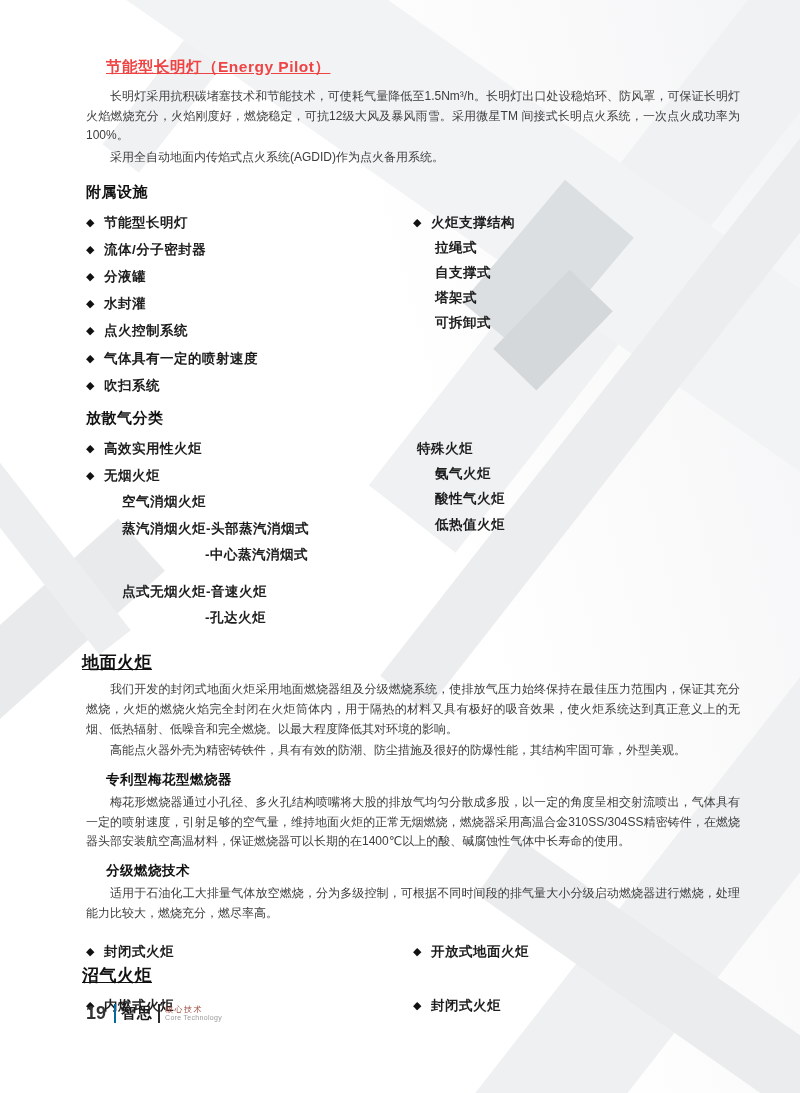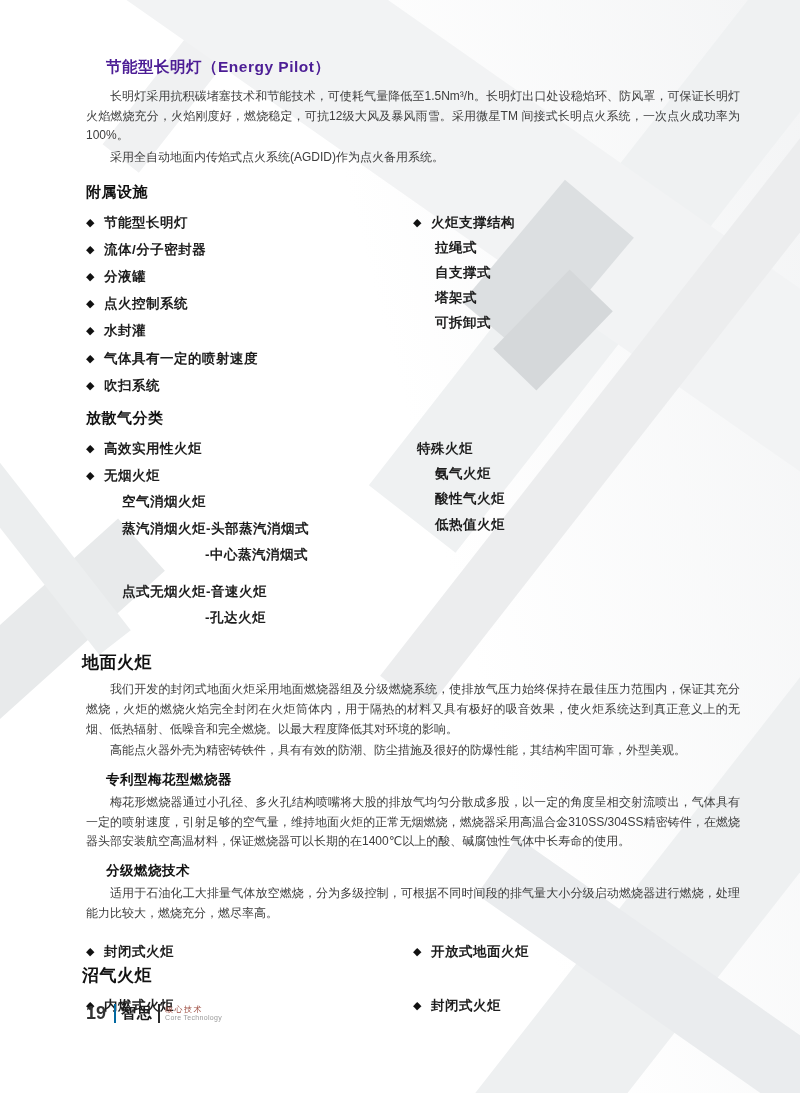--- a/index.html
+++ b/index.html
@@ -18,24 +18,24 @@
   .b2{width:900px;height:58px;background:#ecedee;transform:rotate(-52deg);top:310px;right:-330px;}
   .b3{width:1100px;height:150px;background:#f2f3f4;transform:rotate(35deg);top:130px;right:-300px;}
   .b4{width:160px;height:90px;background:#dcdfe1;transform:rotate(-50deg);top:225px;left:468px;}
   .b5{width:110px;height:60px;background:#d5d8da;transform:rotate(-46deg);top:300px;left:498px;}
   .b6{width:300px;height:70px;background:#e8eaeb;transform:rotate(-42deg);top:610px;left:-120px;}
   .b7{width:260px;height:40px;background:#eceeef;transform:rotate(52deg);top:520px;left:-95px;}
   .b8{width:700px;height:120px;background:#eef0f1;transform:rotate(-52deg);top:830px;right:-260px;}
   .b9{width:520px;height:70px;background:#eaecee;transform:rotate(35deg);top:980px;right:-170px;}
   
   .content{position:relative;z-index:2;padding:57px 60px 0 86px;width:654px;}
-  .title{font-size:15.5px;font-weight:700;color:#4c1d95;margin:0 0 9px 20px;letter-spacing:.5px;}
+  .title{font-size:15.5px;font-weight:700;color:#ef4444;margin:0 0 9px 20px;letter-spacing:.5px;text-decoration:underline;}
   .body{font-size:12px;line-height:1.64;margin:0 0 2px;color:#3d3d3d;text-align:justify;text-indent:2em;}
   .sec{font-size:15px;font-weight:700;color:#111;margin:15px 0 2px;letter-spacing:.5px;}
-  .bigsec{font-size:17px;font-weight:700;color:#111;margin:25px 0 6px -4px;letter-spacing:.5px;}
+  .bigsec{font-size:17px;font-weight:700;color:#111;margin:25px 0 6px -4px;letter-spacing:.5px;text-decoration:underline;}
   .subhead{font-size:13.5px;font-weight:700;color:#111;margin:10px 0 4px 20px;letter-spacing:.5px;}
   .cols{display:flex;align-items:flex-start;gap:28px;}
   .lcol{width:299px;flex:none;}
   .rcol{flex:1;}
   ul.blist{list-style:none;margin:0;padding:0;}
   .bitem{margin-top:11px;font-size:13.5px;line-height:1.2;font-weight:700;color:#1d1d1d;letter-spacing:.5px;}
   .dm{font-size:11px;margin-right:9px;color:#111;display:inline-block;transform:translateY(-1px);}
   .rsub{margin-top:9px;padding-left:22px;font-size:13.5px;line-height:1.2;font-weight:700;color:#1d1d1d;letter-spacing:.5px;}
   .sub2{margin-top:10px;padding-left:36px;font-size:13.5px;line-height:1.2;font-weight:700;color:#1d1d1d;letter-spacing:.5px;}
   .sub2.deep{padding-left:119px;}
@@ -75,22 +75,22 @@
     <h2 class="title">节能型长明灯（Energy Pilot）</h2>
     <p class="body">长明灯采用抗积碳堵塞技术和节能技术，可使耗气量降低至1.5Nm³/h。长明灯出口处设稳焰环、防风罩，可保证长明灯火焰燃烧充分，火焰刚度好，燃烧稳定，可抗12级大风及暴风雨雪。采用微星TM 间接式长明点火系统，一次点火成功率为100%。</p>
     <p class="body">采用全自动地面内传焰式点火系统(AGDID)作为点火备用系统。</p>
 
     <h3 class="sec">附属设施</h3>
     <div class="cols">
       <ul class="blist lcol">
         <li class="bitem"><span class="dm">◆</span><span>节能型长明灯</span></li>
         <li class="bitem"><span class="dm">◆</span><span>流体/分子密封器</span></li>
         <li class="bitem"><span class="dm">◆</span><span>分液罐</span></li>
+        <li class="bitem"><span class="dm">◆</span><span>水封灌</span></li>
         <li class="bitem"><span class="dm">◆</span><span>点火控制系统</span></li>
-        <li class="bitem"><span class="dm">◆</span><span>水封灌</span></li>
         <li class="bitem"><span class="dm">◆</span><span>气体具有一定的喷射速度</span></li>
         <li class="bitem"><span class="dm">◆</span><span>吹扫系统</span></li>
       </ul>
       <div class="rcol">
         <div class="bitem"><span class="dm">◆</span><span>火炬支撑结构</span></div>
         <div class="rsub">拉绳式</div>
         <div class="rsub">自支撑式</div>
         <div class="rsub">塔架式</div>
         <div class="rsub">可拆卸式</div>
       </div>

